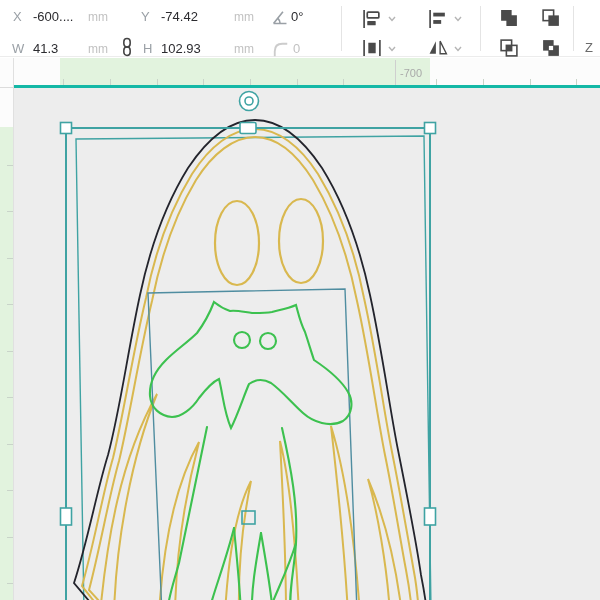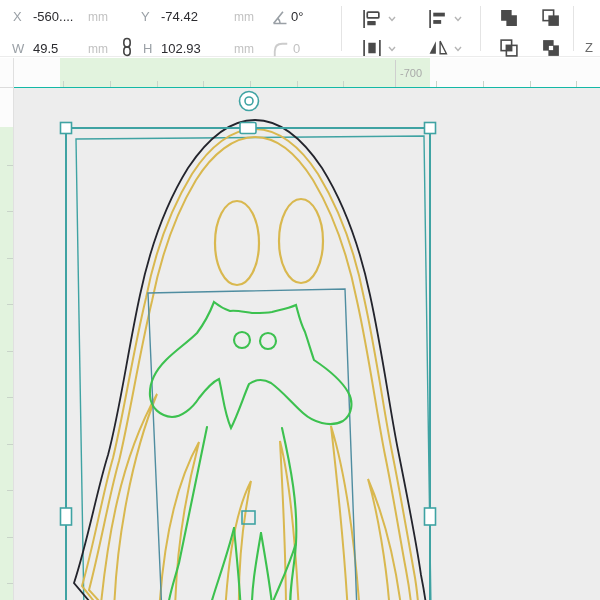--- a/index.html
+++ b/index.html
@@ -16,21 +16,21 @@
   .tb-value{position:absolute;font-size:13px;color:#2b2b2f;white-space:nowrap}
   .tb-unit{position:absolute;font-size:12px;color:#c2c2c2}
   .tb-muted{color:#c2c2c2}
   .tb-divider{position:absolute;top:6px;width:1px;height:45px;background:#e4e4e4}
   .icon-btn{position:absolute;width:20px;height:20px;background:none;border:none;
     cursor:pointer;padding:0}
   .chev{position:absolute;width:10px;height:10px}
   .ruler-corner{position:absolute;left:0;top:58px;width:14px;height:30px;background:#fcfcfc;
     border-right:1px solid #e0e0e0;border-bottom:1px solid #dcdcdc;z-index:4}
   .ruler-h{position:absolute;left:14px;top:58px;width:586px;height:30px;background:#fcfcfc;
-    border-bottom:1px solid #14b8a6;z-index:3;overflow:hidden}
+    border-bottom:3px solid #14b8a6;z-index:3;overflow:hidden}
   .ruler-h .green-seg{position:absolute;left:46px;top:0;width:370px;height:30px;
     background:var(--ruler-green)}
   .htick{position:absolute;bottom:0;width:1px;height:6px;background:#c9d4c9}
   .htick-major{position:absolute;left:381px;top:2px;width:1px;height:28px;background:#cfcfcf}
   .hlabel{position:absolute;left:386px;top:9px;font-size:11px;color:#a9aaa9}
   .ruler-v{position:absolute;left:0;top:88px;width:14px;height:512px;background:#fcfcfc;
     border-right:1px solid #e0e0e0;z-index:3;overflow:hidden}
   .ruler-v .green-seg{position:absolute;left:0;top:39px;width:14px;height:473px;
     background:var(--ruler-green)}
   .vtick{position:absolute;right:0;width:6px;height:1px;background:#c9d4c9}
@@ -38,34 +38,34 @@
     background:var(--canvas-bg);z-index:1}
   .canvas svg{position:absolute;left:0;top:0}
   .z-text{position:absolute;font-size:13px;color:#6b6b6b}
 </style>
 </head>
 <body>
 
 <div class="toolbar">
 
   <span class="tb-label" style="left:13px;top:9px">X</span>
-  <span class="tb-value" style="left:33px;top:9px;max-width:50px;overflow:hidden">-560....</span>
+  <span class="tb-value" style="left:33px;top:9px;max-width:50px;overflow:hidden">-600....</span>
   <span class="tb-unit" style="left:88px;top:10px">mm</span>
 
   <span class="tb-label" style="left:141px;top:9px">Y</span>
   <span class="tb-value" style="left:161px;top:9px">-74.42</span>
   <span class="tb-unit" style="left:234px;top:10px">mm</span>
 
   <svg class="icon-btn" style="left:270px;top:7px" width="17" height="17" viewBox="0 0 17 17">
     <path d="M3,14 H14 M3,14 L11,4 M8.6,14 A5.6,5.6 0 0 0 6.9,9.9" fill="none" stroke="#9aa0a6" stroke-width="1.4"></path>
   </svg>
   <span class="tb-value" style="left:291px;top:9px">0°</span>
 
   <span class="tb-label" style="left:12px;top:41px">W</span>
-  <span class="tb-value" style="left:33px;top:41px">49.5</span>
+  <span class="tb-value" style="left:33px;top:41px">41.3</span>
   <span class="tb-unit" style="left:88px;top:42px">mm</span>
 
   <svg class="icon-btn" style="left:117px;top:37px" width="15" height="19" viewBox="0 0 15 19">
     <rect x="4.5" y="1.5" width="6" height="8" rx="3" fill="none" stroke="#444" stroke-width="1.5"></rect>
     <rect x="4.5" y="9.5" width="6" height="8" rx="3" fill="none" stroke="#444" stroke-width="1.5"></rect>
   </svg>
 
   <span class="tb-label" style="left:143px;top:41px">H</span>
   <span class="tb-value" style="left:161px;top:41px">102.93</span>
   <span class="tb-unit" style="left:234px;top:42px">mm</span>

